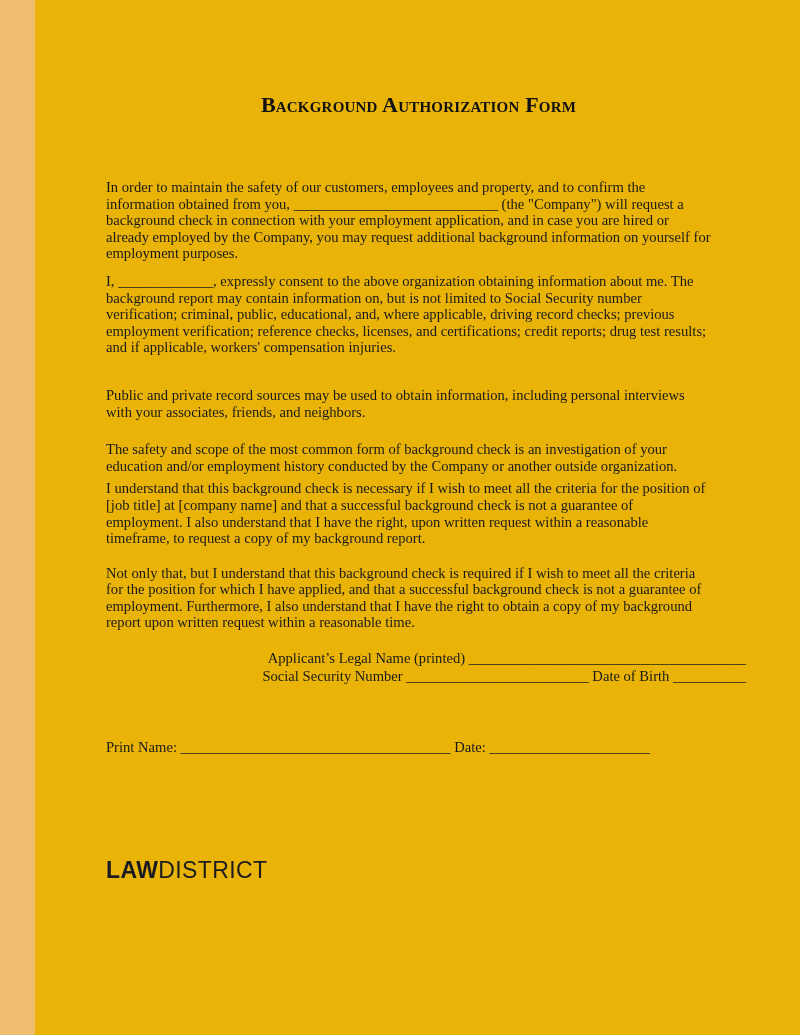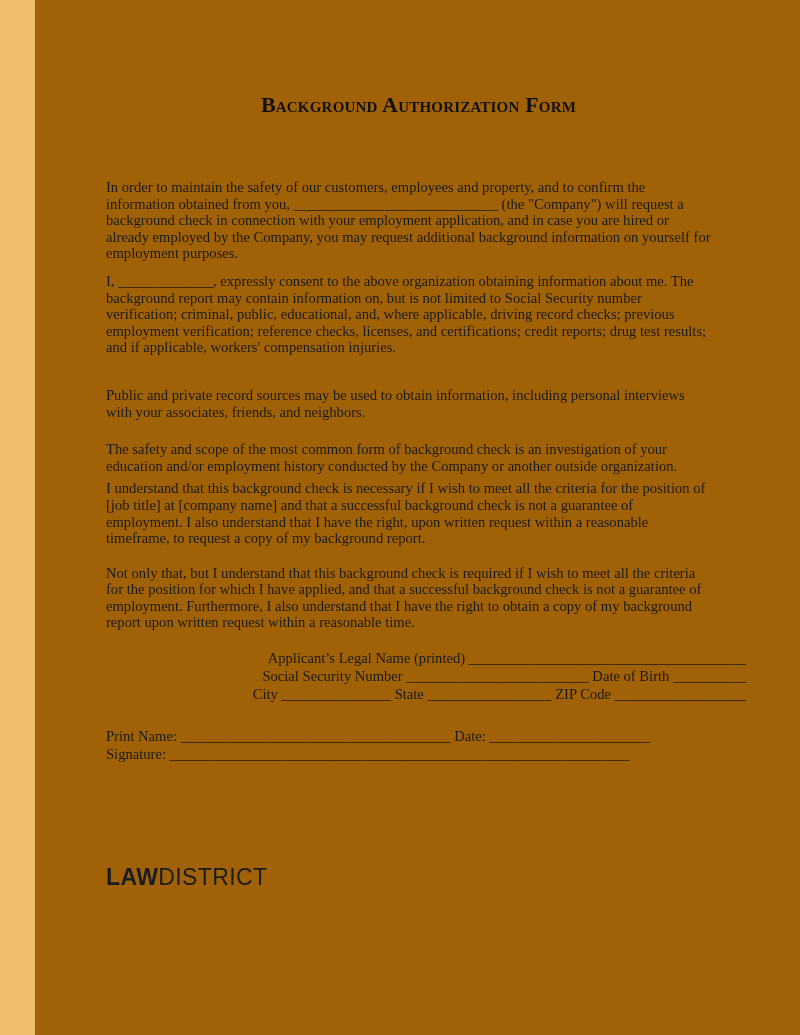--- a/index.html
+++ b/index.html
@@ -20,21 +20,21 @@
     left: 0; top: 0;
     width: 35px;
     height: 1035px;
     background: #EFBD6E;
   }
   .page {
     position: absolute;
     left: 35px; top: 0;
     width: 765px;
     height: 1035px;
-    background: #a16207;
+    background: #eab308;
   }
   .content {
     padding-left: 71px;
     width: 640px;
   }
   .title {
     margin: 92px 0 0 0;
     width: 625px;
     font-size: 22px;
     line-height: 26px;
@@ -56,21 +56,21 @@
   .p4 { margin-top: 21px; }
   .p5 { margin-top: 6px; }
   .p6 { margin-top: 18px; }
   .fields {
     margin-top: 19px;
     font-size: 14.6px;
     line-height: 17.8px;
     text-align: right;
   }
   .sig-block {
-    margin-top: 24px;
+    margin-top: 52px;
     font-size: 14.6px;
     line-height: 18px;
   }
   .field-line {
     white-space: pre;
   }
   .logo {
     margin-top: 104px;
     font-family: "Liberation Sans", sans-serif;
     font-size: 23px;
@@ -110,24 +110,22 @@
 employment. I also understand that I have the right, upon written request within a reasonable
 timeframe, to request a copy of my background report.</p>
     <p class="para p6">Not only that, but I understand that this background check is required if I wish to meet all the criteria
 for the position for which I have applied, and that a successful background check is not a guarantee of
 employment. Furthermore, I also understand that I have the right to obtain a copy of my background
 report upon written request within a reasonable time.</p>
 
     <div class="fields">
       <div class="field-line">Applicant’s Legal Name (printed) ______________________________________</div>
       <div class="field-line">Social Security Number _________________________ Date of Birth __________</div>
-      <div class="field-line">City _______________ State _________________ ZIP Code __________________</div>
     </div>
 
     <div class="sig-block">
       <div class="field-line">Print Name: _____________________________________ Date: ______________________</div>
-      <div class="field-line">Signature: _______________________________________________________________</div>
     </div>
 
     <div class="logo"><span class="law">LAW</span><span class="district">DISTRICT</span></div>
 
   </div>
 </div>
 
 </body></html>

